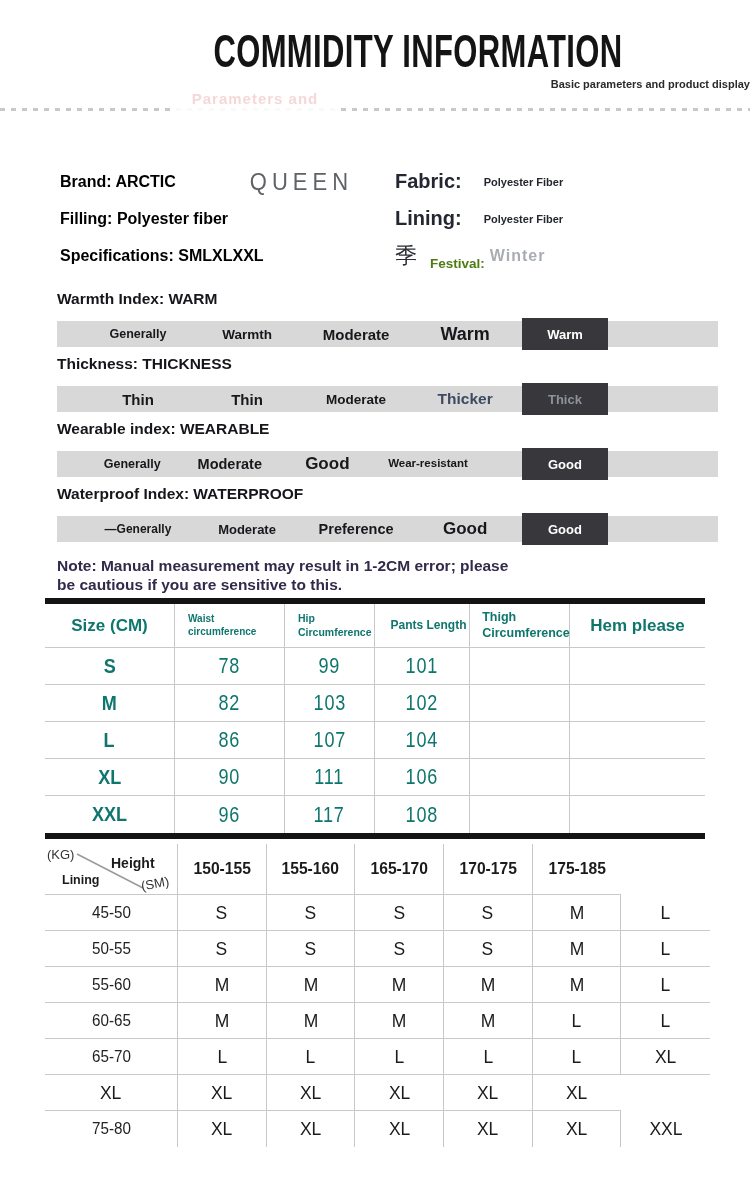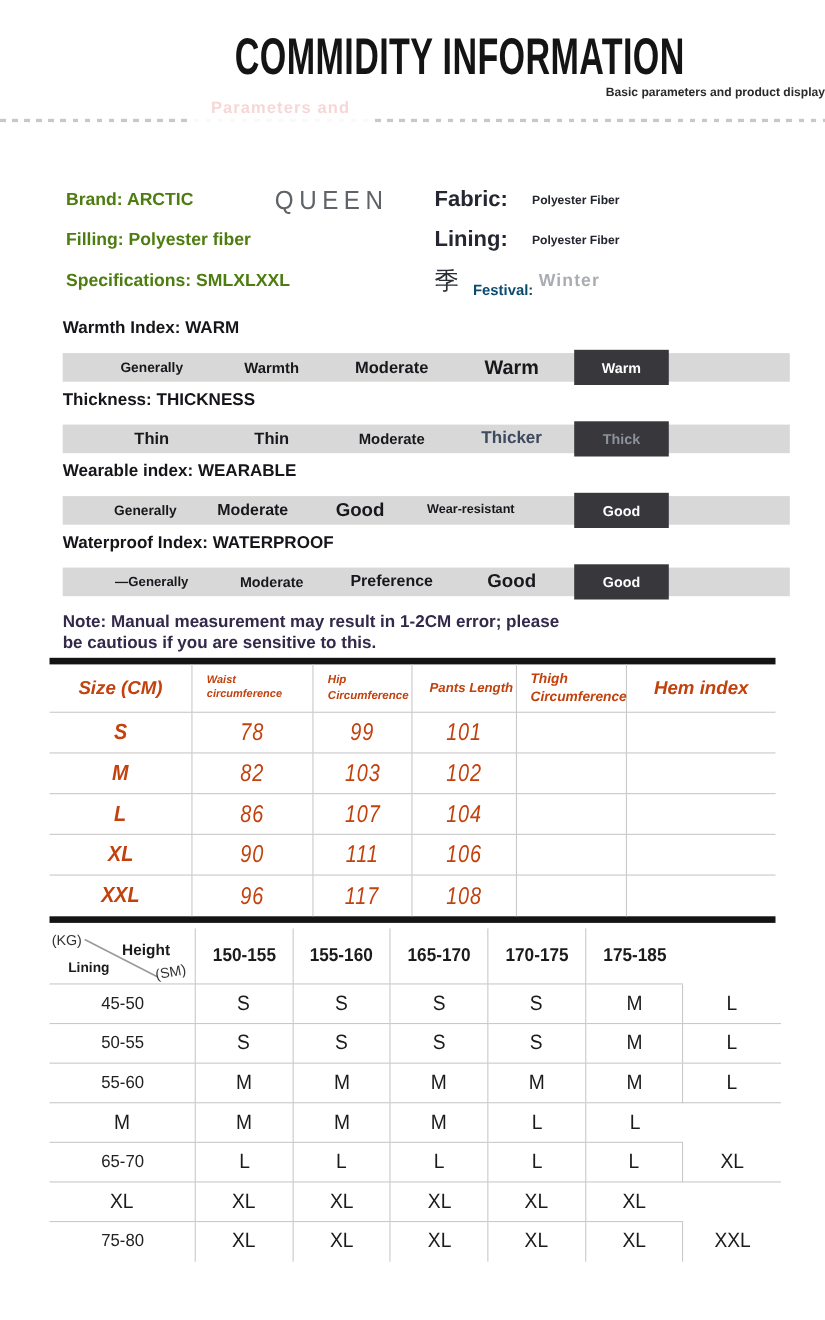--- a/index.html
+++ b/index.html
@@ -22,26 +22,26 @@
     position:absolute;top:73px;left:172px;width:166px;height:50px;
     background:rgba(255,255,255,0.88);display:flex;align-items:center;justify-content:center;
     font-weight:700;font-size:15px;color:rgba(224,122,122,0.30);letter-spacing:1px;
   }
   
   .product{position:absolute;top:163px;left:0;right:0;}
   .pcol{position:absolute;top:0;}
   .pcol.left{left:60px;}
   .pcol.right{left:395px;}
   .prow{height:37px;display:flex;align-items:center;}
-  .plabel{font-size:16px;font-weight:700;color:#4d7c0f;}
+  .plabel{font-size:16px;font-weight:700;color:#000000;}
   .brand-logo{margin-left:74px;font-size:22px;font-weight:500;color:#5f6266;letter-spacing:5px;transform:scaleY(1.08);}
   .biglabel{font-size:20px;font-weight:800;color:#242731;}
   .smallval{font-size:11px;font-weight:700;color:#23262e;margin-left:22px;}
   .cn{font-size:22px;color:#2a2d35;}
-  .festlabel{font-size:13.5px;font-weight:700;color:#0c4a6e;margin-left:13px;margin-top:16px;}
+  .festlabel{font-size:13.5px;font-weight:700;color:#4d7c0f;margin-left:13px;margin-top:16px;}
   .festval{font-size:16px;font-weight:700;color:var(--muted_gray,#a9adb2);letter-spacing:1px;margin-left:5px;}
   
   #indexes{position:absolute;top:283px;left:0;right:0;}
   .index-block{height:65px;}
   .index-title{margin-left:57px;height:31px;display:flex;align-items:center;font-size:15.5px;font-weight:700;color:#15151a;}
   .index-bar{position:relative;margin-left:57px;margin-top:7px;width:661px;height:26px;background:var(--bar_background,#d8d8d8);}
   .bar-levels{position:absolute;left:4%;top:0;bottom:0;width:66%;display:flex;}
   .lvl{flex:1;display:flex;align-items:center;justify-content:center;font-weight:700;color:#17171c;white-space:nowrap;}
   .idx-0 .lvl:nth-child(1){font-size:12.5px;}
   .idx-0 .lvl:nth-child(2){font-size:13.5px;}
@@ -62,21 +62,21 @@
   .sel{
     position:absolute;left:70.4%;top:-3px;width:12.9%;height:32px;
     background:var(--selected_box,#37373c);display:flex;align-items:center;justify-content:center;
     font-weight:700;font-size:13px;color:#fff;
   }
   
   .note{position:absolute;top:556px;left:57px;font-size:15.5px;font-weight:700;line-height:19px;color:var(--note_text,#33294a);}
   
   #size-table{position:absolute;top:598px;left:45px;width:660px;border-top:6px solid var(--heavy_line,#141414);border-bottom:6px solid var(--heavy_line,#141414);}
   .t1-row{display:grid;grid-template-columns:130px 110px 90px 95px 100px 135px;}
-  .t1-row .c{border-right:1px solid var(--table_line,#c9c9c9);border-bottom:1px solid var(--table_line,#c9c9c9);display:flex;align-items:center;justify-content:center;color:#c2410c;font-style:italic;}
+  .t1-row .c{border-right:1px solid var(--table_line,#c9c9c9);border-bottom:1px solid var(--table_line,#c9c9c9);display:flex;align-items:center;justify-content:center;color:#0f766e;}
   .t1-row .c:last-child{border-right:none;}
   .t1-row.last .c{border-bottom:none;}
   .t1-row.hrow{height:44px;}
   .t1-row.drow{height:37px;}
   .hl{justify-content:flex-start;padding-left:13px;font-weight:700;line-height:1.25;}
   .h-c0{font-size:17px;font-weight:700;}
   .h-c1{font-size:10px;}
   .h-c2{font-size:10.5px;}
   .h-c3{font-size:12px;}
   .h-c4{font-size:12.5px;}
@@ -201,21 +201,21 @@
     <div>be cautious if you are sensitive to this.</div>
   </div>
 
   <div id="size-table">
       <div class="t1-row hrow">
         <div class="c h-c0">Size (CM)</div>
         <div class="c h-c1 hl">Waist circumference</div>
         <div class="c h-c2 hl">Hip Circumference</div>
         <div class="c h-c3 hl">Pants Length</div>
         <div class="c h-c4 hl">Thigh Circumference</div>
-        <div class="c h-c5">Hem index</div>
+        <div class="c h-c5">Hem please</div>
       </div>
       <div class="t1-row drow">
         <div class="c">
           <span class="sz">S</span>
         </div>
         <div class="c">
           <span class="num">78</span>
         </div>
         <div class="c">
           <span class="num">99</span>
@@ -402,20 +402,23 @@
         </div>
         <div class="c">
           <span class="s2">M</span>
         </div>
         <div class="c">
           <span class="s2">L</span>
         </div>
       </div>
       <div class="t2-row drow2">
         <div class="c">
+          <span class="w2">60-65</span>
+        </div>
+        <div class="c">
           <span class="s2">M</span>
         </div>
         <div class="c">
           <span class="s2">M</span>
         </div>
         <div class="c">
           <span class="s2">M</span>
         </div>
         <div class="c">
           <span class="s2">M</span>

